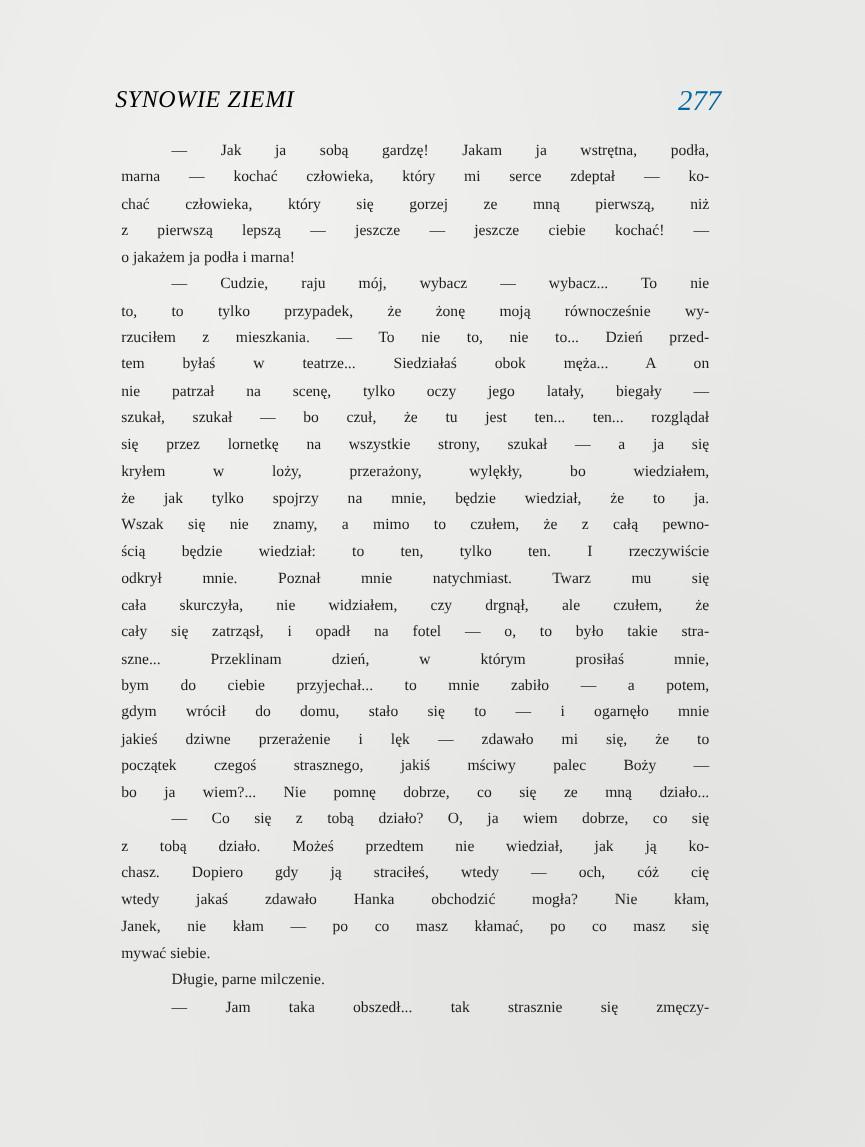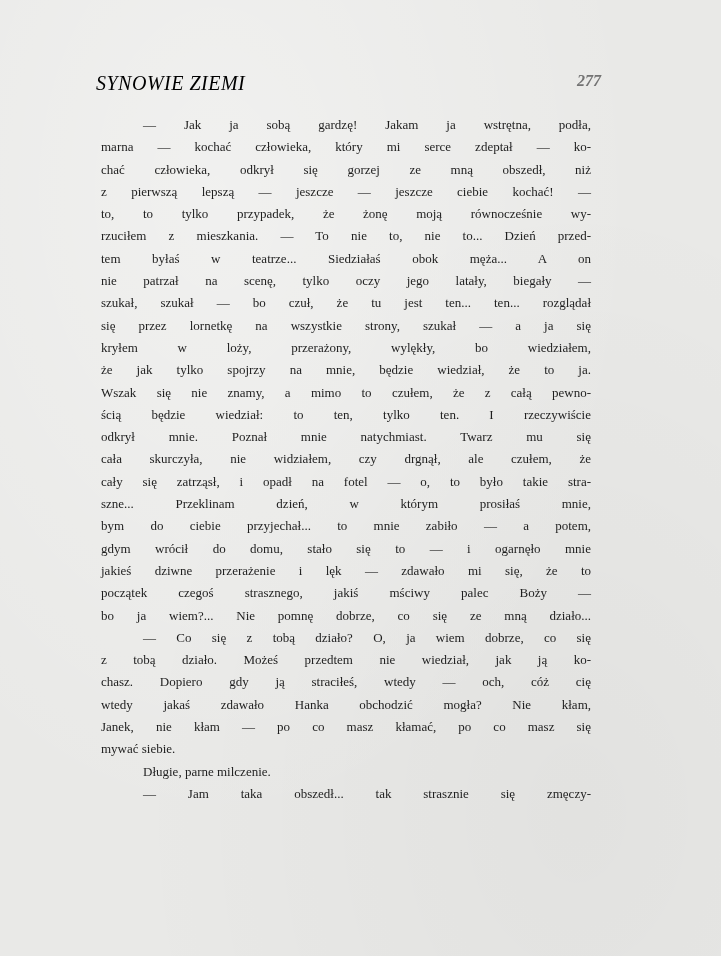--- a/index.html
+++ b/index.html
@@ -16,21 +16,21 @@
   .page { position: absolute; left: 0; top: 0; width: 721px; height: 956px; }
   .running-head {
     position: absolute; left: 96px; top: 72px; width: 505px; height: 30px;
   }
   .running-title {
     position: absolute; left: 0; top: 0;
     font-style: italic; font-size: 20px; letter-spacing: 0.5px; color: #000000;
   }
   .page-number {
     position: absolute; right: 0; top: 0;
-    font-style: italic; font-size: 16px; color: #737373; font-weight: bold;
+    font-style: italic; font-size: 24px; color: #0369a1;
   }
   .body-text {
     position: absolute; left: 101px; top: 114px; width: 490px;
   }
   .line {
     display: block; height: 22.3px; line-height: 22.3px;
     font-size: 13px; white-space: nowrap;
     text-align: justify; text-align-last: justify;
   }
   .line.indent { padding-left: 42px; }
@@ -43,25 +43,27 @@
   <div class="running-head">
     <span class="running-title">SYNOWIE ZIEMI</span>
     <span class="page-number">277</span>
   </div>
 
   <div class="body-text">
 
     <div>
       <span class="line indent">— Jak ja sobą gardzę! Jakam ja wstrętna, podła,</span>
       <span class="line">marna — kochać człowieka, który mi serce zdeptał — ko-</span>
-      <span class="line">chać człowieka, odkrył się gorzej ze mną obszedł, niż</span>
+      <span class="line">chać człowieka, który się gorzej ze mną pierwszą, niż</span>
       <span class="line">z pierwszą lepszą — jeszcze — jeszcze ciebie kochać! —</span>
+      <span class="line last">o jakażem ja podła i marna!</span>
     </div>
 
     <div>
+      <span class="line indent">— Cudzie, raju mój, wybacz — wybacz... To nie</span>
       <span class="line">to, to tylko przypadek, że żonę moją równocześnie wy-</span>
       <span class="line">rzuciłem z mieszkania. — To nie to, nie to... Dzień przed-</span>
       <span class="line">tem byłaś w teatrze... Siedziałaś obok męża... A on</span>
       <span class="line">nie patrzał na scenę, tylko oczy jego latały, biegały —</span>
       <span class="line">szukał, szukał — bo czuł, że tu jest ten... ten... rozglądał</span>
       <span class="line">się przez lornetkę na wszystkie strony, szukał — a ja się</span>
       <span class="line">kryłem w loży, przerażony, wylękły, bo wiedziałem,</span>
       <span class="line">że jak tylko spojrzy na mnie, będzie wiedział, że to ja.</span>
       <span class="line">Wszak się nie znamy, a mimo to czułem, że z całą pewno-</span>
       <span class="line">ścią będzie wiedział: to ten, tylko ten. I rzeczywiście</span>

